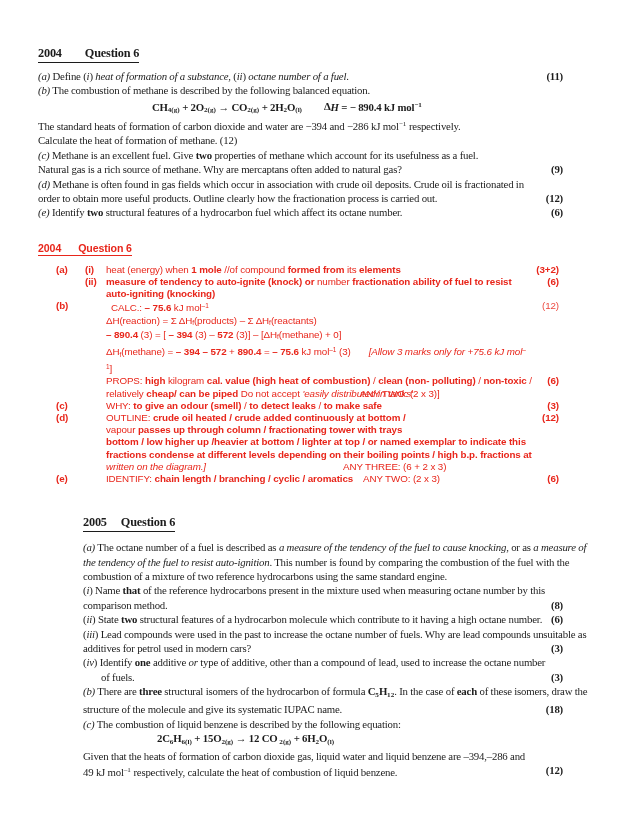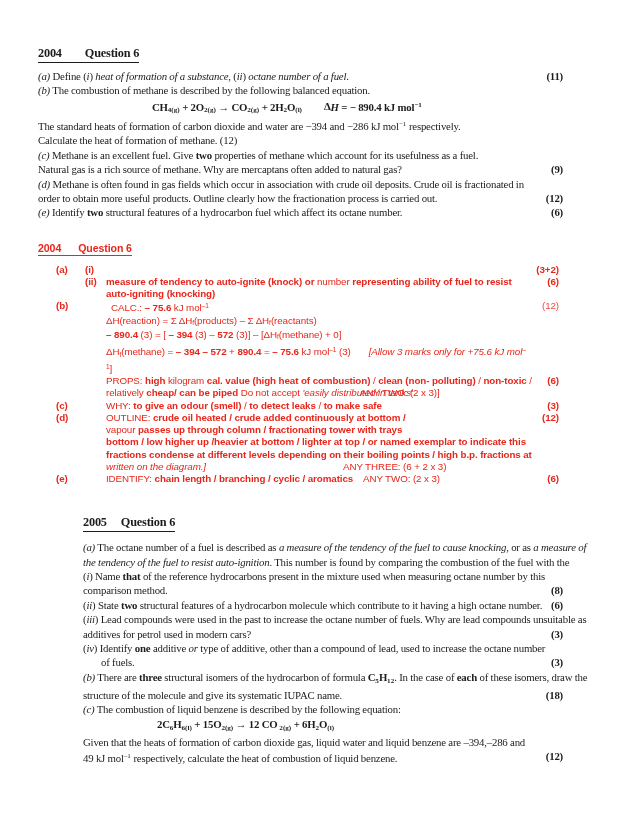--- a/index.html
+++ b/index.html
@@ -57,22 +57,22 @@
         <div class="line"><span class="txt"><span class="seg i">(d)</span><span class="seg"> Methane is often found in gas fields which occur in association with crude oil deposits. Crude oil is fractionated in</span></span></div>
         <div class="line"><span class="txt"><span class="seg">order to obtain more useful products. Outline clearly how the fractionation process is carried out.</span></span><span class="mark">(12)</span></div>
         <div class="line"><span class="txt"><span class="seg i">(e)</span><span class="seg"> Identify </span><span class="seg b">two</span><span class="seg"> structural features of a hydrocarbon fuel which affect its octane number.</span></span><span class="mark">(6)</span></div>
       </div>
       <div class="sec sec-2 sec-red">
         <div class="hdr"><span class="hdr-u">
             <span class="hy">2004</span>
             <span class="hgap"></span>
             <span class="ht">Question 6</span>
           </span></div>
-        <div class="line"><span class="l1">(a)</span><span class="l2">(i)</span><span class="mark">(3+2)</span></div>
-        <div class="line"><span class="l2">(ii)</span><span class="txt"><span class="seg b">measure of tendency to auto-ignite (knock) or</span><span class="seg"> number </span><span class="seg b">representing ability of fuel to resist</span></span><span class="mark">(6)</span></div>
+        <div class="line"><span class="l1">(a)</span><span class="l2">(i)</span><span class="txt"><span class="seg">heat (energy) when </span><span class="seg b">1 mole</span><span class="seg"> //of compound </span><span class="seg b">formed from</span><span class="seg"> its </span><span class="seg b">elements</span></span><span class="mark">(3+2)</span></div>
+        <div class="line"><span class="l2">(ii)</span><span class="txt"><span class="seg b">measure of tendency to auto-ignite (knock) or</span><span class="seg"> number </span><span class="seg b">fractionation ability of fuel to resist</span></span><span class="mark">(6)</span></div>
         <div class="line"><span class="txt"><span class="seg b">auto-igniting (knocking)</span></span></div>
         <div class="line"><span class="l1">(b)</span><span class="txt" style="padding-left: 5px;"><span class="seg">CALC.: </span><span class="seg b">– 75.6</span><span class="seg"> kJ mol</span><span class="seg sp">–1</span></span><span class="mark plain">(12)</span></div>
         <div class="line"><span class="txt"><span class="seg">ΔH(reaction) = Σ ΔH</span><span class="seg sb">f</span><span class="seg">(products) – Σ ΔH</span><span class="seg sb">f</span><span class="seg">(reactants)</span></span></div>
         <div class="line"><span class="txt"><span class="seg b">– 890.4</span><span class="seg"> (3) = [ </span><span class="seg b">– 394</span><span class="seg"> (3) – </span><span class="seg b">572</span><span class="seg"> (3)] – [ΔH</span><span class="seg sb">f</span><span class="seg">(methane) + 0]</span></span></div>
         <div class="line"><span class="txt"><span class="seg">ΔH</span><span class="seg sb">f</span><span class="seg">(methane) = </span><span class="seg b">– 394 – 572</span><span class="seg"> + </span><span class="seg b">890.4</span><span class="seg"> = </span><span class="seg b">– 75.6</span><span class="seg"> kJ mol</span><span class="seg sp">–1</span><span class="seg"> (3)</span><span class="seg i" style="margin-left: 18px;">[Allow 3 marks only for +75.6 kJ mol</span><span class="seg i sp">–</span></span></div>
         <div class="line"><span class="txt"><span class="seg sp">1</span><span class="seg">]</span></span></div>
         <div class="line"><span class="txt"><span class="seg">PROPS: </span><span class="seg b">high</span><span class="seg"> kilogram </span><span class="seg b">cal. value (high heat of combustion)</span><span class="seg"> / </span><span class="seg b">clean (non- polluting)</span><span class="seg"> / </span><span class="seg b">non-toxic</span><span class="seg"> /</span></span><span class="mark">(6)</span></div>
         <div class="line"><span class="seg abs" style="left: 322px;">ANY TWO: (2 x 3)]</span><span class="txt"><span class="seg">relatively </span><span class="seg b">cheap/ can be piped</span><span class="seg"> Do not accept </span><span class="seg i">'easily distributed in tanks'</span></span></div>
         <div class="line"><span class="l1">(c)</span><span class="txt"><span class="seg">WHY: </span><span class="seg b">to give an odour (smell)</span><span class="seg"> / </span><span class="seg b">to detect leaks</span><span class="seg"> / </span><span class="seg b">to make safe</span></span><span class="mark">(3)</span></div>
         <div class="line"><span class="l1">(d)</span><span class="txt"><span class="seg">OUTLINE: </span><span class="seg b">crude oil heated / crude added continuously at bottom /</span></span><span class="mark">(12)</span></div>
@@ -83,20 +83,21 @@
         <div class="line"><span class="l1">(e)</span><span class="seg abs" style="left: 325px;">ANY TWO: (2 x 3)</span><span class="txt"><span class="seg">IDENTIFY: </span><span class="seg b">chain length / branching / cyclic / aromatics</span></span><span class="mark">(6)</span></div>
       </div>
       <div class="sec sec-3 sec-black">
         <div class="hdr"><span class="hdr-u">
             <span class="hy">2005</span>
             <span class="hgap"></span>
             <span class="ht">Question 6</span>
           </span></div>
         <div class="line"><span class="txt"><span class="seg i">(a)</span><span class="seg"> The octane number of a fuel is described as </span><span class="seg i">a measure of the tendency of the fuel to cause knocking</span><span class="seg">, or as </span><span class="seg i">a measure of</span></span></div>
         <div class="line"><span class="txt"><span class="seg i">the tendency of the fuel to resist auto-ignition</span><span class="seg">. This number is found by comparing the combustion of the fuel with the</span></span></div>
+        <div class="line"><span class="txt"><span class="seg">combustion of a mixture of two reference hydrocarbons using the same standard engine.</span></span></div>
         <div class="line"><span class="txt"><span class="seg">(</span><span class="seg i">i</span><span class="seg">) Name </span><span class="seg b">that</span><span class="seg"> of the reference hydrocarbons present in the mixture used when measuring octane number by this</span></span></div>
         <div class="line"><span class="txt"><span class="seg">comparison method.</span></span><span class="mark">(8)</span></div>
         <div class="line"><span class="txt"><span class="seg">(</span><span class="seg i">ii</span><span class="seg">) State </span><span class="seg b">two</span><span class="seg"> structural features of a hydrocarbon molecule which contribute to it having a high octane number.</span></span><span class="mark">(6)</span></div>
         <div class="line"><span class="txt"><span class="seg">(</span><span class="seg i">iii</span><span class="seg">) Lead compounds were used in the past to increase the octane number of fuels. Why are lead compounds unsuitable as</span></span></div>
         <div class="line"><span class="txt"><span class="seg">additives for petrol used in modern cars?</span></span><span class="mark">(3)</span></div>
         <div class="line"><span class="txt"><span class="seg">(</span><span class="seg i">iv</span><span class="seg">) Identify </span><span class="seg b">one</span><span class="seg"> additive </span><span class="seg i">or</span><span class="seg"> type of additive, other than a compound of lead, used to increase the octane number</span></span></div>
         <div class="line"><span class="txt" style="padding-left: 18px;"><span class="seg">of fuels.</span></span><span class="mark">(3)</span></div>
         <div class="line"><span class="txt"><span class="seg i">(b)</span><span class="seg"> There are </span><span class="seg b">three</span><span class="seg"> structural isomers of the hydrocarbon of formula </span><span class="seg b">C</span><span class="seg b sb">5</span><span class="seg b">H</span><span class="seg b sb">12</span><span class="seg">. In the case of </span><span class="seg b">each</span><span class="seg"> of these isomers, draw the</span></span></div>
         <div class="line"><span class="txt"><span class="seg">structure of the molecule and give its systematic IUPAC name.</span></span><span class="mark">(18)</span></div>
         <div class="line"><span class="txt"><span class="seg i">(c)</span><span class="seg"> The combustion of liquid benzene is described by the following equation:</span></span></div>

